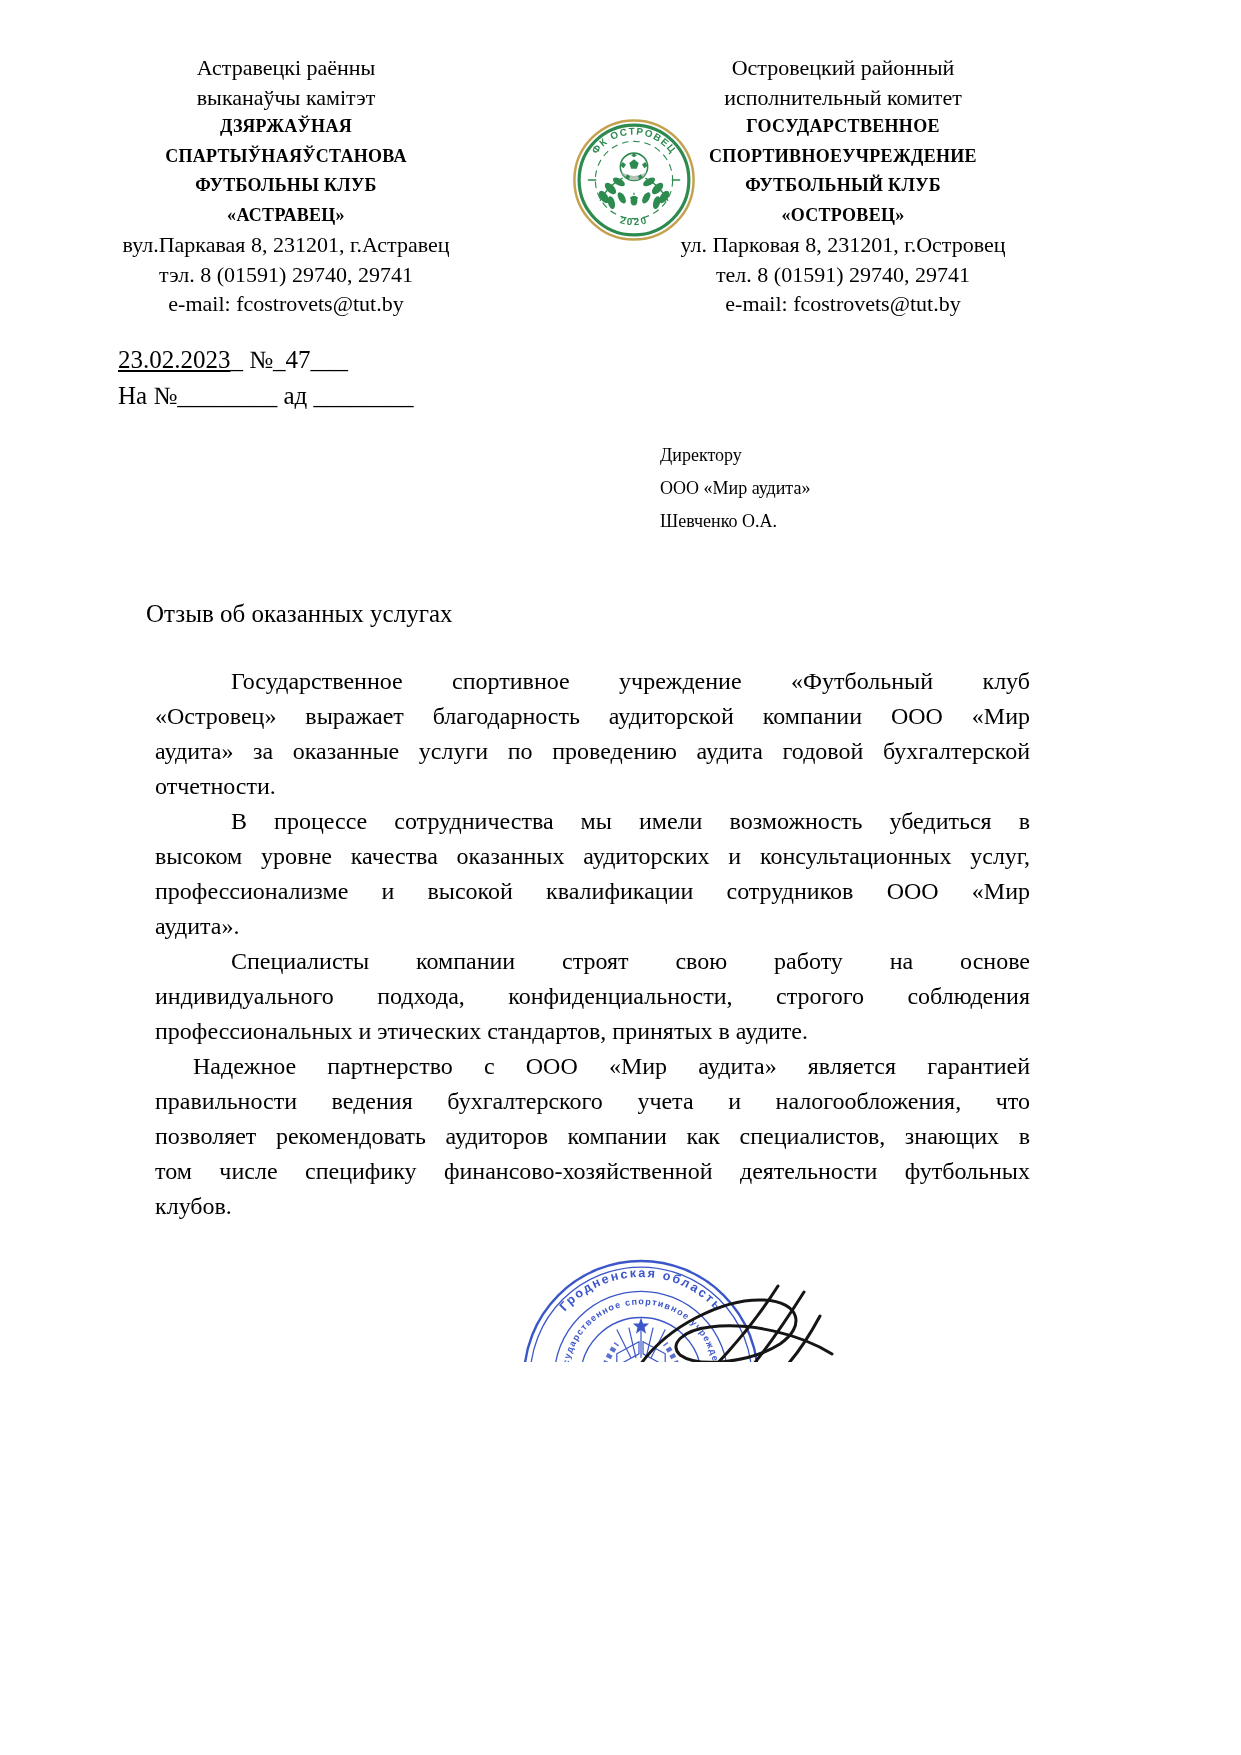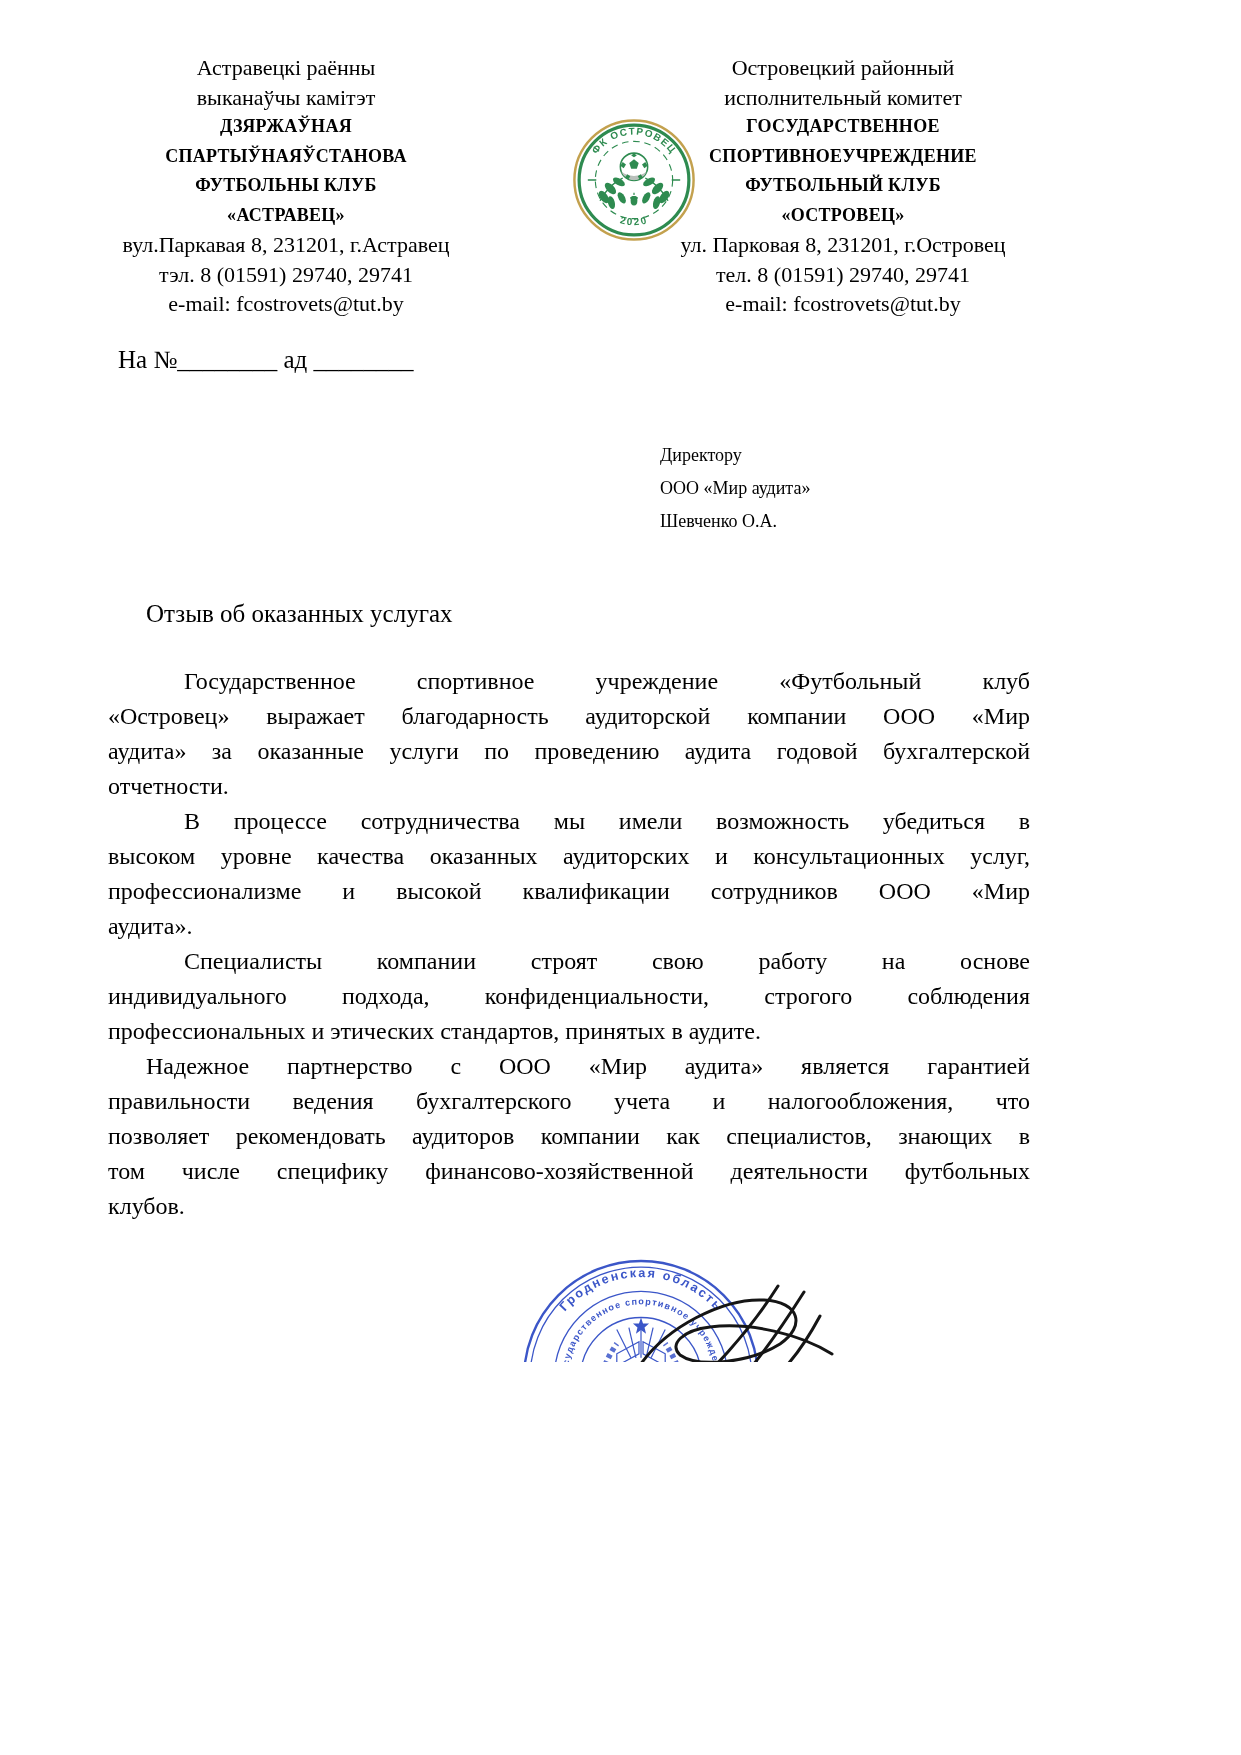--- a/index.html
+++ b/index.html
@@ -15,21 +15,21 @@
   .logo-svg{position:absolute; left:568px; top:114px; width:132px; height:132px;}
   
   .ref{position:absolute; left:118px; top:342px; font-size:25px; line-height:36px;}
   .ref .u{text-decoration:underline;}
   
   .addr-block{position:absolute; left:660px; top:439px; font-size:18px; line-height:33px;}
   
   .subject{position:absolute; left:108px; top:600px; width:922px; font-size:25px; text-indent:38px;}
   
   .body-block{position:absolute; left:108px; top:664px; width:922px; font-size:24px;}
-  .bline{height:35px; line-height:35px; overflow:hidden;}
+  .bline{height:35px; line-height:35px; overflow:hidden;margin-left:47px;}
   .bline.j{text-align:justify;}
   .bline.j::after{content:""; display:inline-block; width:100%; height:0;}
   
   .sig-row{position:absolute; left:108px; top:1335px; width:922px; display:flex; justify-content:space-between; font-size:25px;}
   
   .stamp-svg{position:absolute; left:520px; top:1257px; width:242px; height:242px; z-index:2; opacity:.92;}
   .autograph-svg{position:absolute; left:628px; top:1272px; width:218px; height:148px; z-index:3;}
   
   .footer-note{position:absolute; left:108px; top:1579px; font-family:"Liberation Sans", sans-serif; font-size:17px; color:#4d7c0f;}
 </style>
@@ -104,20 +104,21 @@
     <div class="hdr-bold">ГОСУДАРСТВЕННОЕ</div>
     <div class="hdr-bold">СПОРТИВНОЕУЧРЕЖДЕНИЕ</div>
     <div class="hdr-bold">ФУТБОЛЬНЫЙ КЛУБ</div>
     <div class="hdr-bold">«ОСТРОВЕЦ»</div>
     <div class="hdr-line">ул. Парковая 8, 231201, г.Островец</div>
     <div class="hdr-line">тел. 8 (01591) 29740, 29741</div>
     <div class="hdr-line">e-mail: fcostrovets@tut.by</div>
   </div>
 
   <div class="ref">
+    <div><span class="u">23.02.2023</span><span>_ №_47___</span></div>
     <div>На №________ ад ________</div>
   </div>
 
   <div class="addr-block">
     <div>Директору</div>
     <div>ООО «Мир аудита»</div>
     <div>Шевченко О.А.</div>
   </div>
 
   <div class="subject">Отзыв об оказанных услугах</div>

